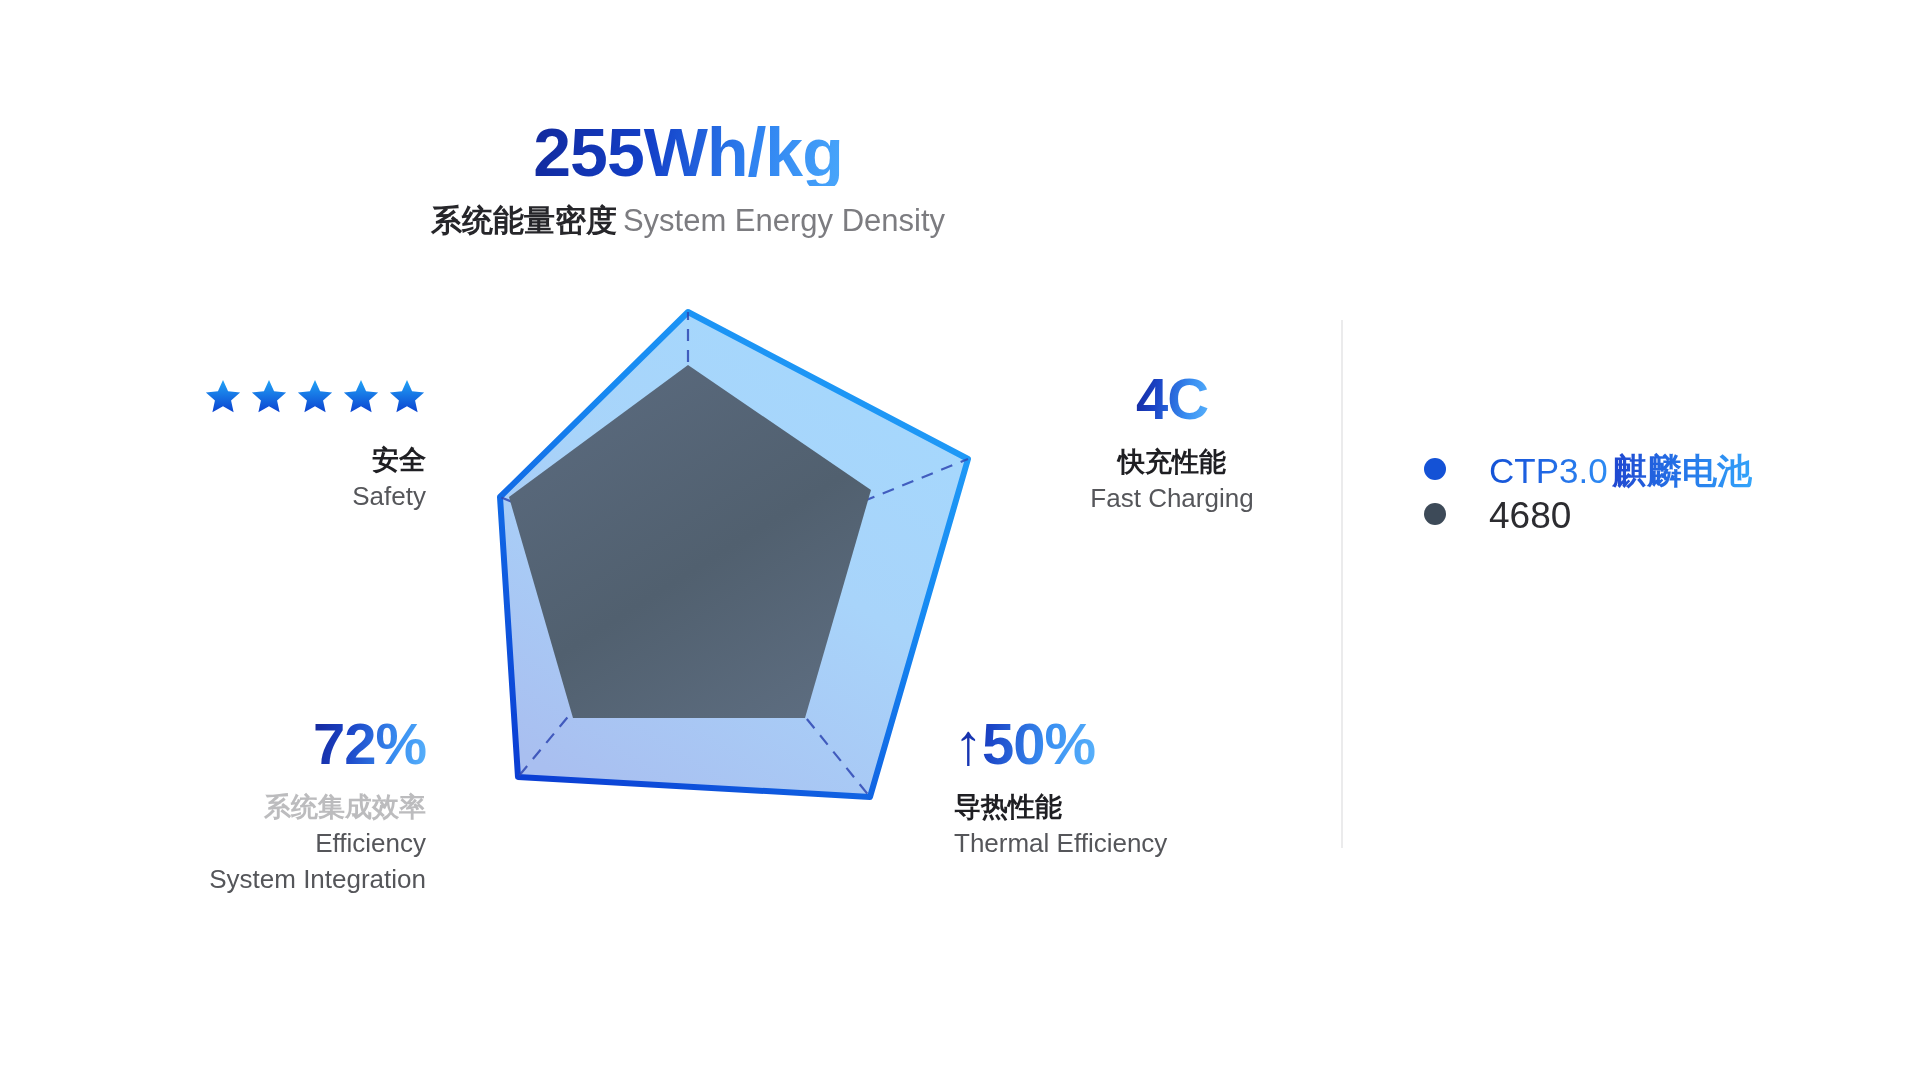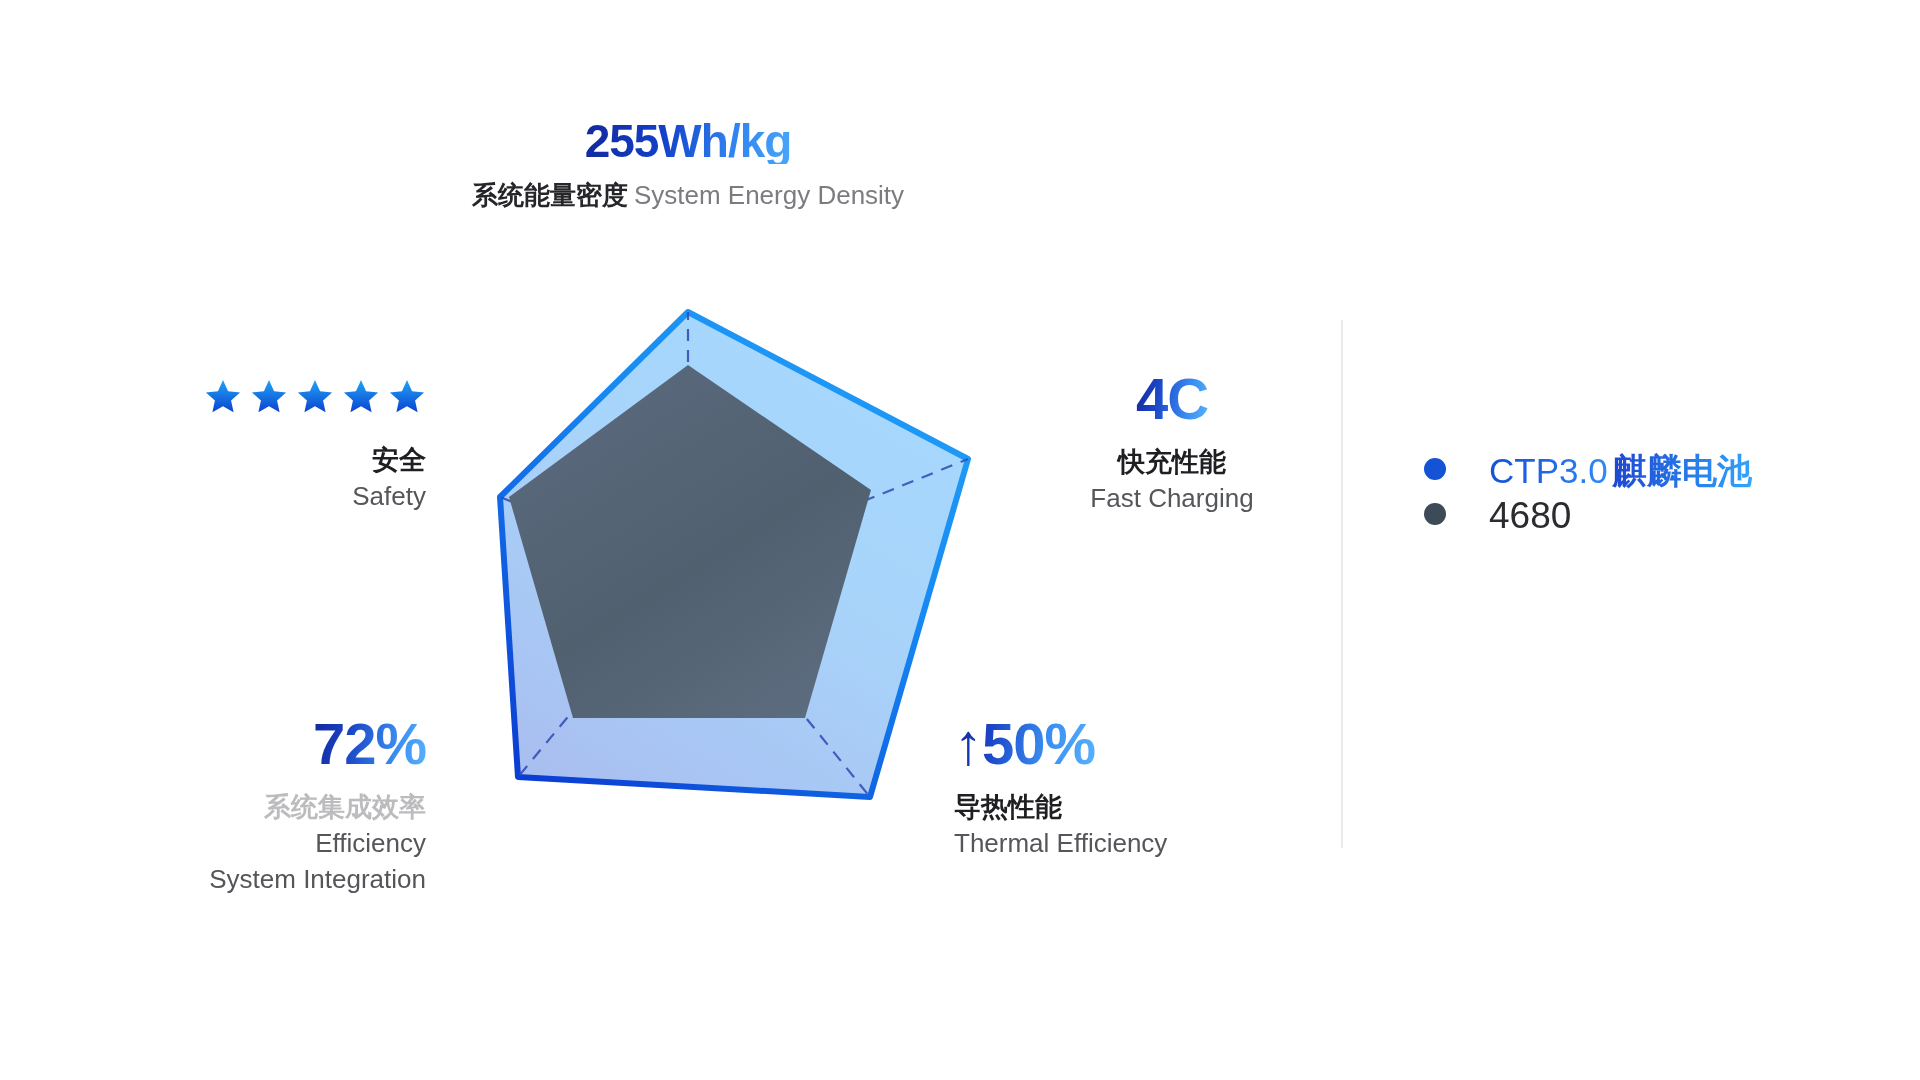--- a/index.html
+++ b/index.html
@@ -25,34 +25,34 @@
 
   
   .headline {
     position: absolute;
     left: 0;
     top: 118px;
     width: 1376px;
     text-align: center;
   }
   .headline-value {
-    font-size: 46px;
+    font-size: 68px;
     font-weight: 700;
     letter-spacing: -1px;
     line-height: 1;
     background: linear-gradient(100deg, #12299c 0%, #1340c8 38%, #2f82f0 70%, #49a7fb 100%);
     -webkit-background-clip: text;
     background-clip: text;
     color: transparent;
     -webkit-text-fill-color: transparent;
     display: inline-block;
   }
   .headline-sub {
     margin-top: 16px;
-    font-size: 26px;
+    font-size: 31px;
     line-height: 1.2;
     white-space: nowrap;
   }
   .headline-sub .cn {
     color: #26262a;
     font-weight: 700;
   }
   .headline-sub .en {
     color: #7c7c80;
     font-weight: 400;

